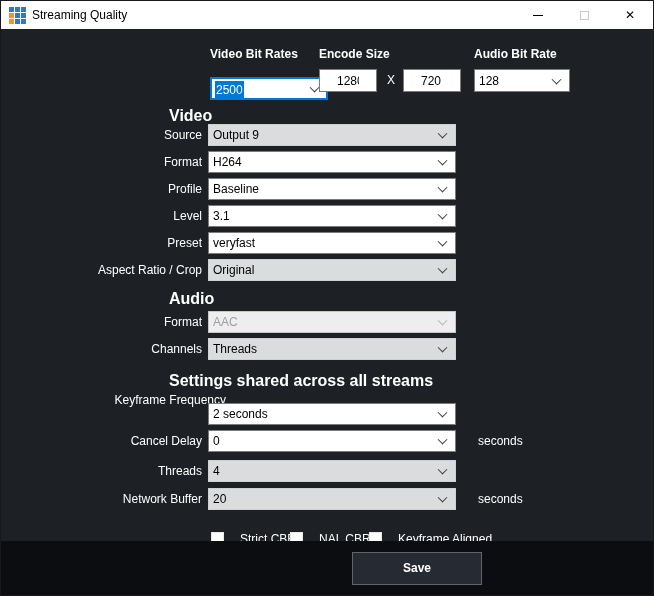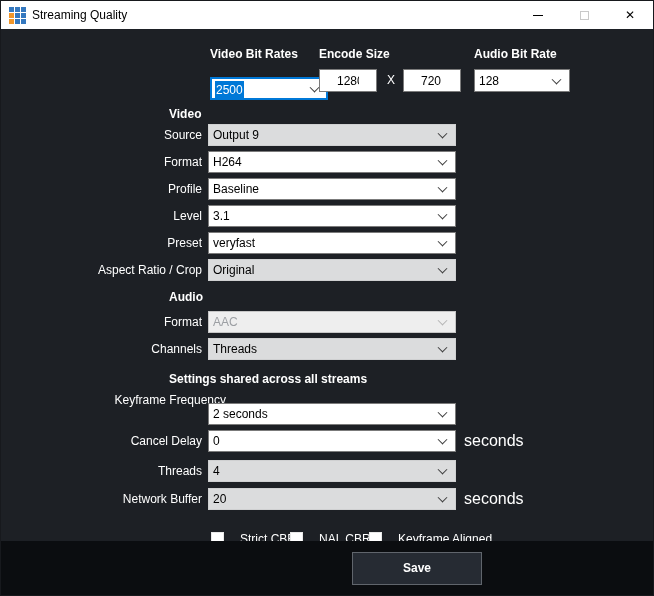--- a/index.html
+++ b/index.html
@@ -47,22 +47,22 @@
 
   .txtinput {
     position:absolute; height:23px; width:58px; background:#fff; border:1px solid #7b7b7b;
     font-family:"Liberation Sans","DejaVu Sans",sans-serif; font-size:12px; color:#000; padding:0 17px;
   }
   .sep { position:absolute; color:#fff; font-size:12px; }
 
   .flabel { position:absolute; left:0; width:201px; text-align:right;
     color:#fff; font-size:12px; line-height:22px; }
   .rowcombo { left:207px; width:248px; height:22px; }
-  .sect { position:absolute; left:168px; color:#fff; font-size:12px; font-weight:bold; }
-  .suffix { position:absolute; left:463px; color:#fff; font-size:16px; line-height:22px; }
+  .sect { position:absolute; left:168px; color:#fff; font-size:16px; font-weight:bold; }
+  .suffix { position:absolute; left:477px; color:#fff; font-size:12px; line-height:22px; }
 
   .cbwrap { position:absolute; top:531px; display:flex; gap:16px; cursor:default; }
   .cbbox { width:13px; height:13px; background:#fff; border:1px solid #e8e8e8; display:inline-block; }
   .cblabel { color:#fff; font-size:12px; }
 
   
   .footer { position:absolute; left:0; top:540px; width:100%; height:56px; background:#0b0d10; }
   .btn {
     position:absolute; top:11px; height:33px; background:#262b33; border:1px solid #60656c;
     color:#fff; font-size:12px; font-weight:bold; text-align:center; line-height:31px; cursor:default;

